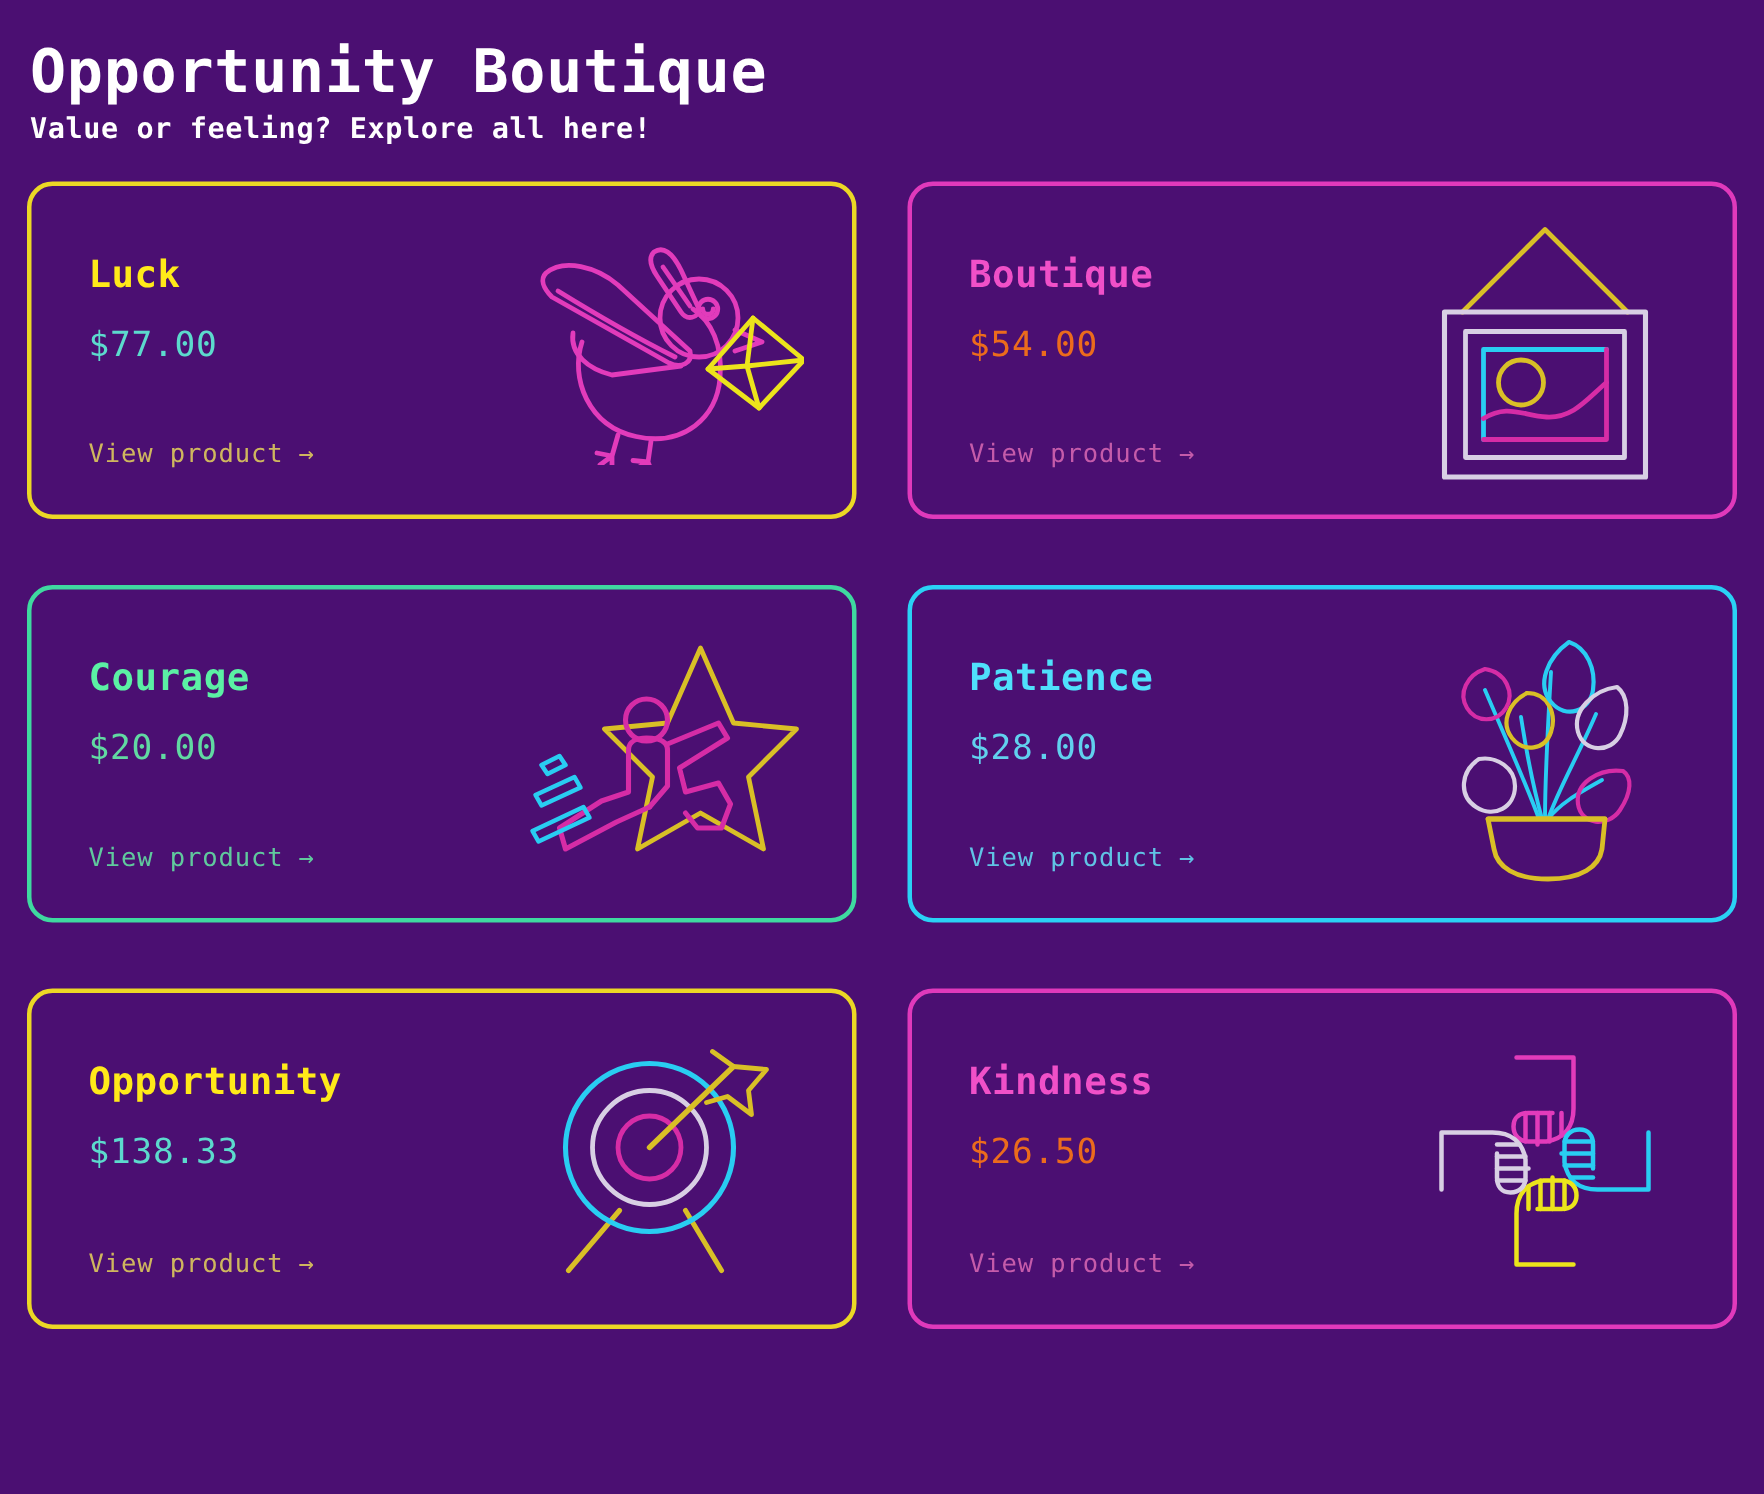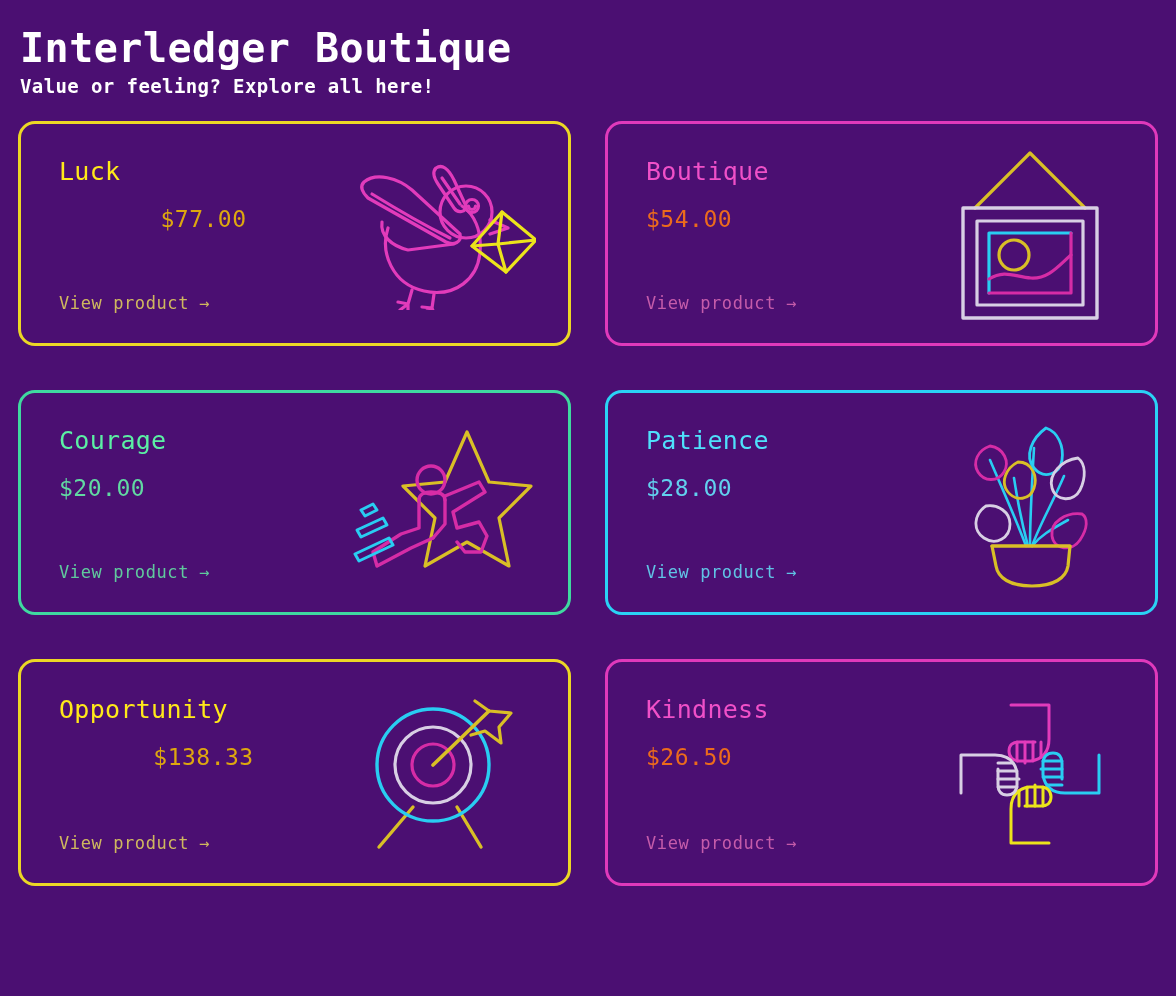--- a/index.html
+++ b/index.html
@@ -69,24 +69,24 @@
   .card-body {
     display: flex;
     flex-direction: column;
     justify-content: flex-start;
     flex: 1 1 auto;
     min-width: 0;
   }
 
   .card-title {
     font-size: 25px;
-    font-weight: 400;
+    font-weight: 700;
     line-height: 1.1;
     letter-spacing: 0.3px;
-    margin-top: 6px;
+    margin-top: 17px;
     white-space: nowrap;
   }
 
   .card-price {
     font-size: 23px;
     font-weight: 400;
     line-height: 1.1;
     letter-spacing: 0.5px;
     margin-top: 22px;
     opacity: 0.93;
@@ -115,21 +115,21 @@
     justify-content: center;
     align-self: center;
   }
   .card-art svg { display: block; }
 
   
   .accent-yellow  { border-color: #ecd725; }
   .accent-yellow  .card-title,
   .accent-yellow  .card-price,
   .accent-yellow  .card-link { color: #ffe919; }
-  .accent-yellow  .card-price { color: #eab308; text-align: center; }
+  .accent-yellow  .card-price { color: #5eead4; }
   .accent-yellow  .card-link  { color: #e2cf5c; }
 
   .accent-magenta { border-color: #e039bb; }
   .accent-magenta .card-title { color: #f050c8; }
   .accent-magenta .card-price { color: #f97316; }
   .accent-magenta .card-link  { color: #d666b2; }
 
   .accent-green   { border-color: #3fd9a0; }
   .accent-green   .card-title { color: #5bf0a4; }
   .accent-green   .card-price { color: #63e9a6; }
@@ -139,21 +139,21 @@
   .accent-cyan    .card-title { color: #4fe0fb; }
   .accent-cyan    .card-price { color: #64dff8; }
   .accent-cyan    .card-link  { color: #64dcf5; }
 </style>
 </head>
 <body>
 
 <div class="page">
 
   <div class="header">
-    <div class="site-title">Interledger Boutique</div>
+    <div class="site-title">Opportunity Boutique</div>
     <div class="site-tagline">Value or feeling? Explore all here!</div>
   </div>
 
   <div class="product-grid">
 
     <div class="card accent-yellow">
       <div class="card-body">
         <div class="card-title">Luck</div>
         <div class="card-price">$77.00</div>
         <a class="card-link" href="#"><span>View product</span><span class="arrow">→</span></a>

